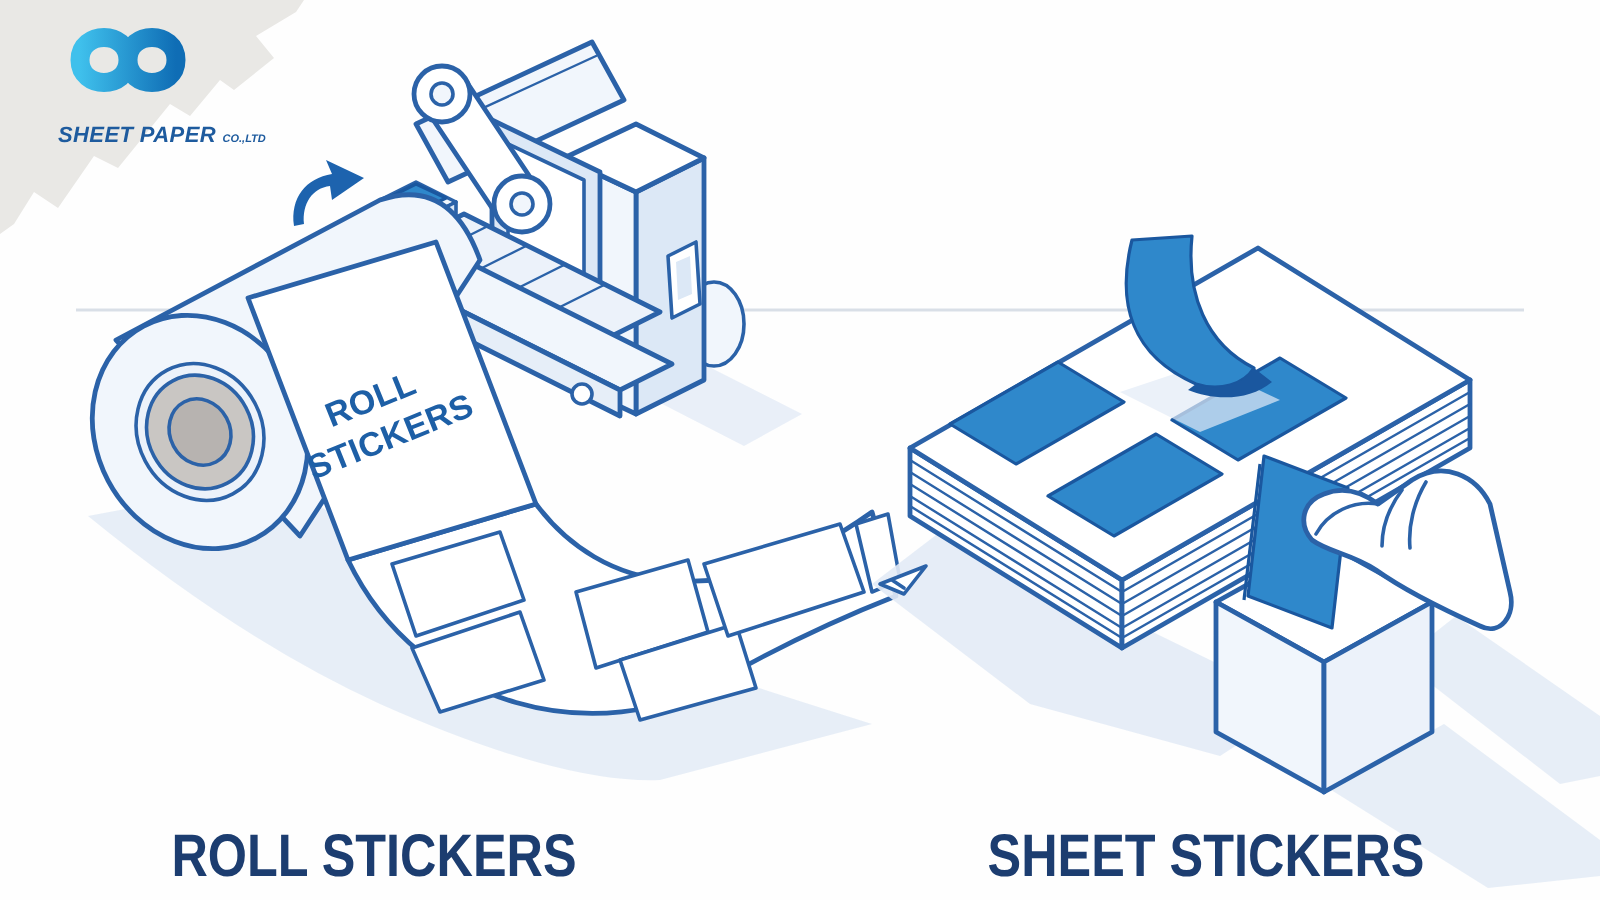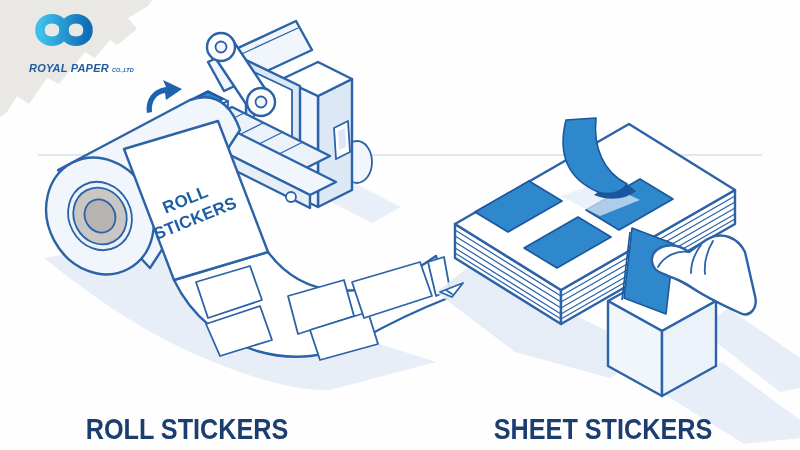--- a/index.html
+++ b/index.html
@@ -173,19 +173,19 @@
   <svg width="100" height="48" viewBox="0 0 100 48">
     <path d="M50,24 C50,9 26,9 26,24 C26,39 50,39 50,24 C50,9 74,9 74,24 C74,39 50,39 50,24" fill="none" stroke="url(#lg2)" stroke-width="9.5" stroke-linecap="round"></path>
     <defs>
       <linearGradient id="lg2" x1="0" y1="0" x2="1" y2="0">
         <stop offset="0" stop-color="#3fc0ec"></stop>
         <stop offset="1" stop-color="#0f6db5"></stop>
       </linearGradient>
     </defs>
   </svg>
   <div class="logo-text">
-    <span>ROYAL PAPER</span>
+    <span>SHEET PAPER</span>
     <span class="logo-suffix">CO.,LTD</span>
   </div>
 </div>
 
 <div class="title title-left">ROLL STICKERS</div>
 <div class="title title-right">SHEET STICKERS</div>
 
 </body></html>

